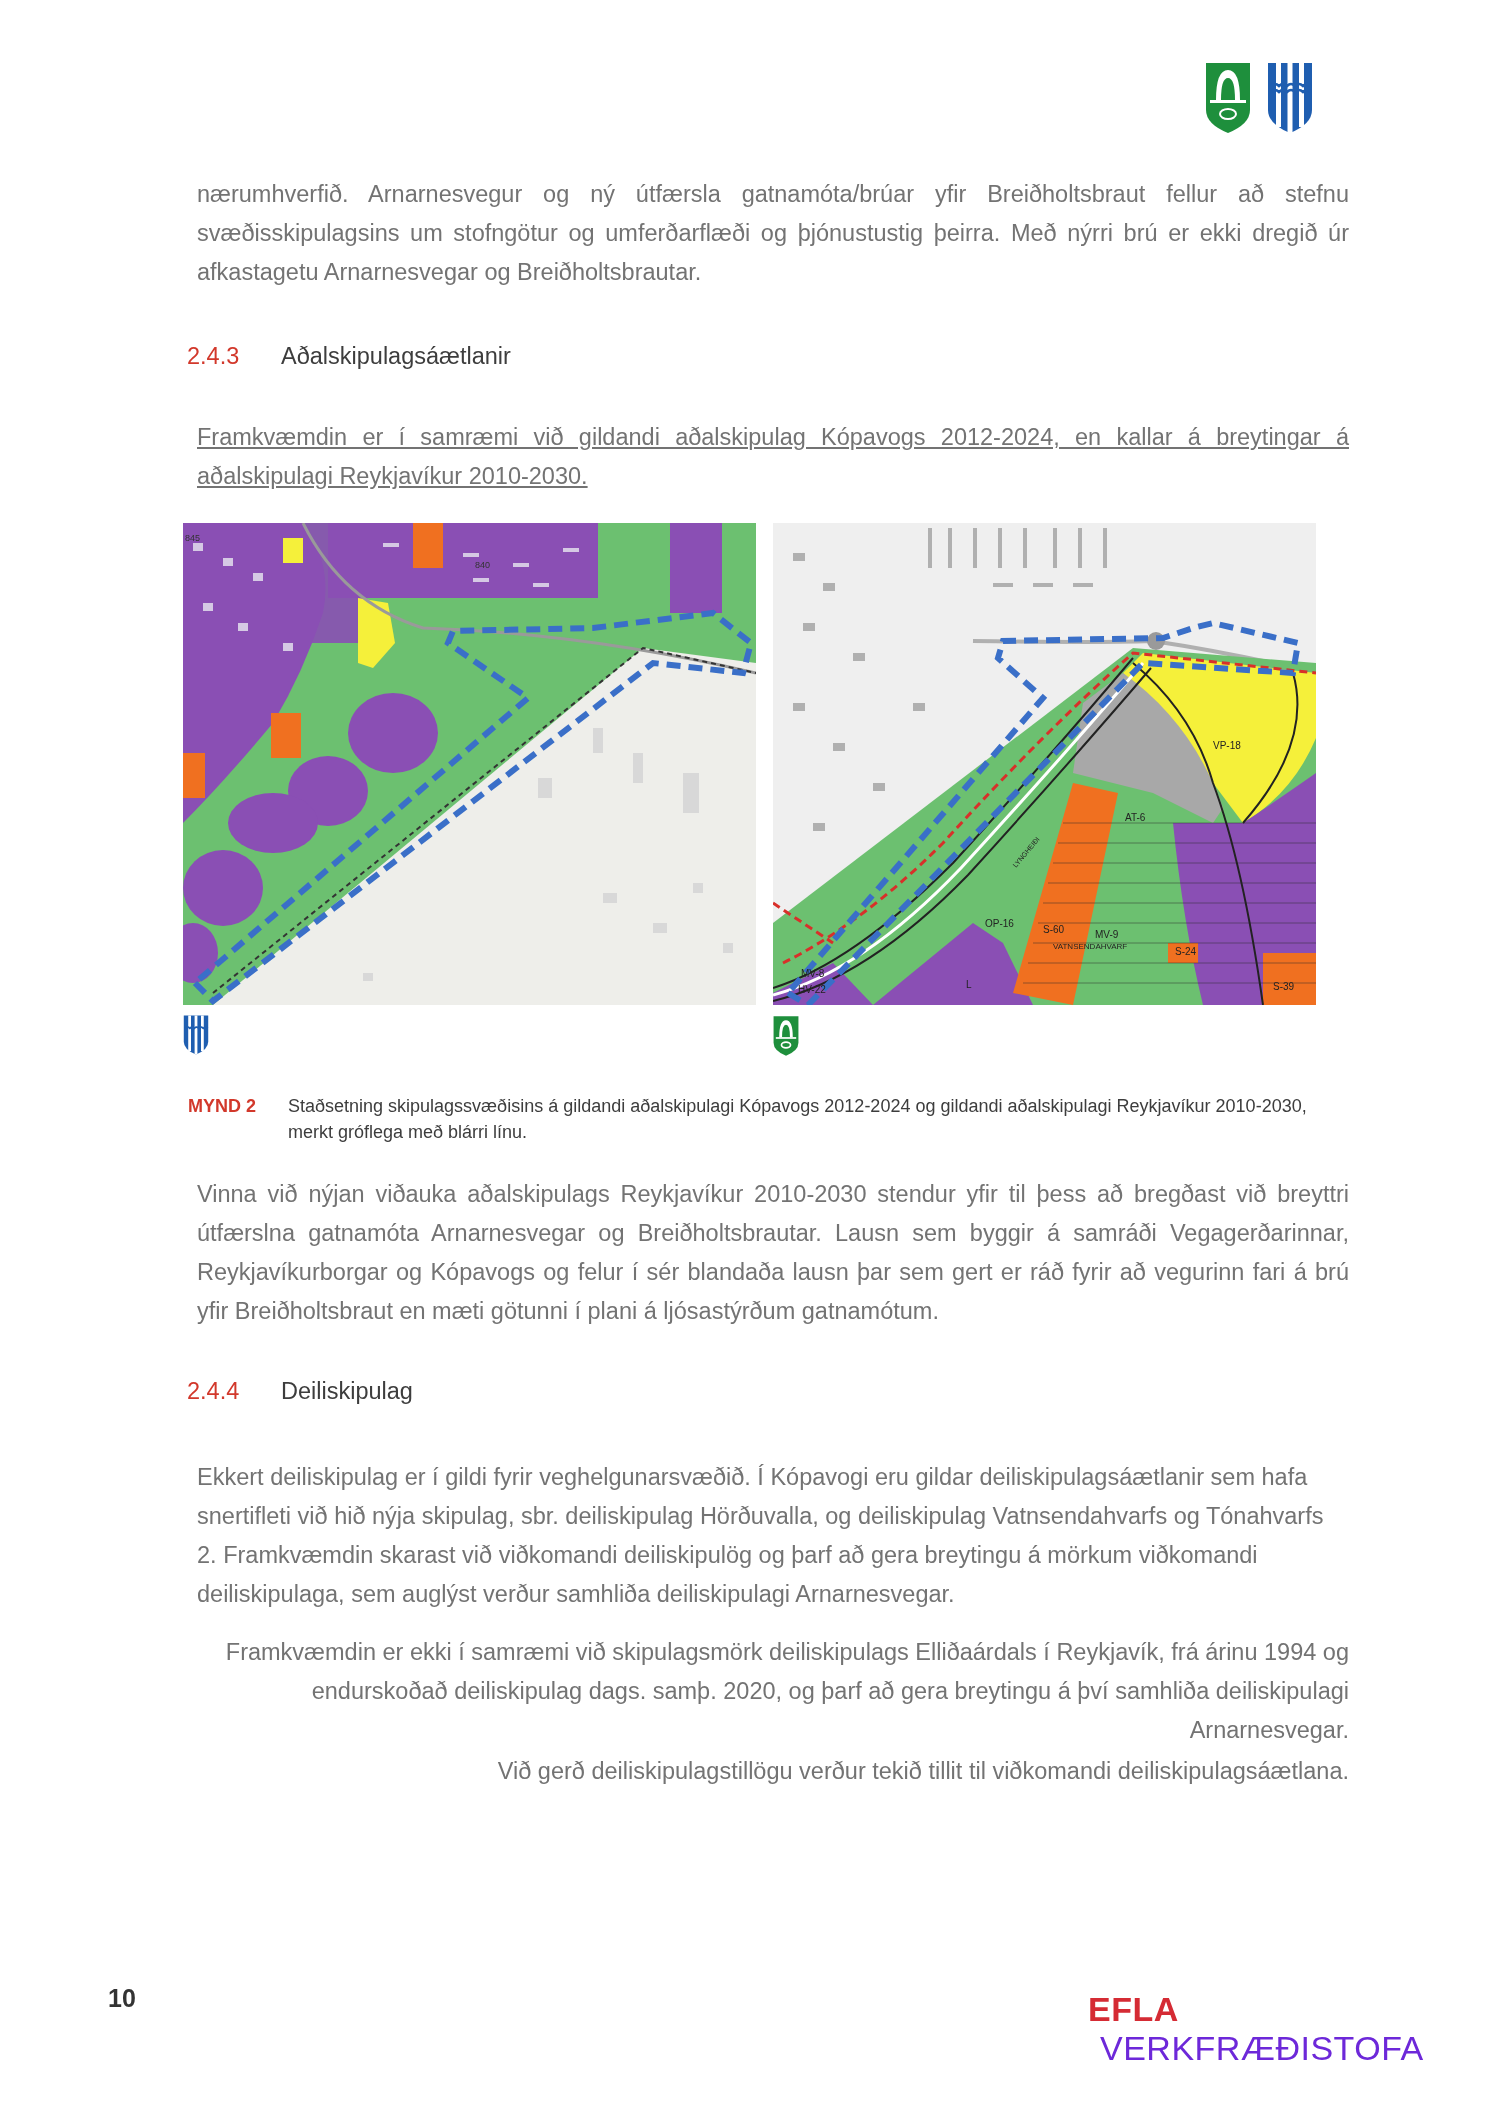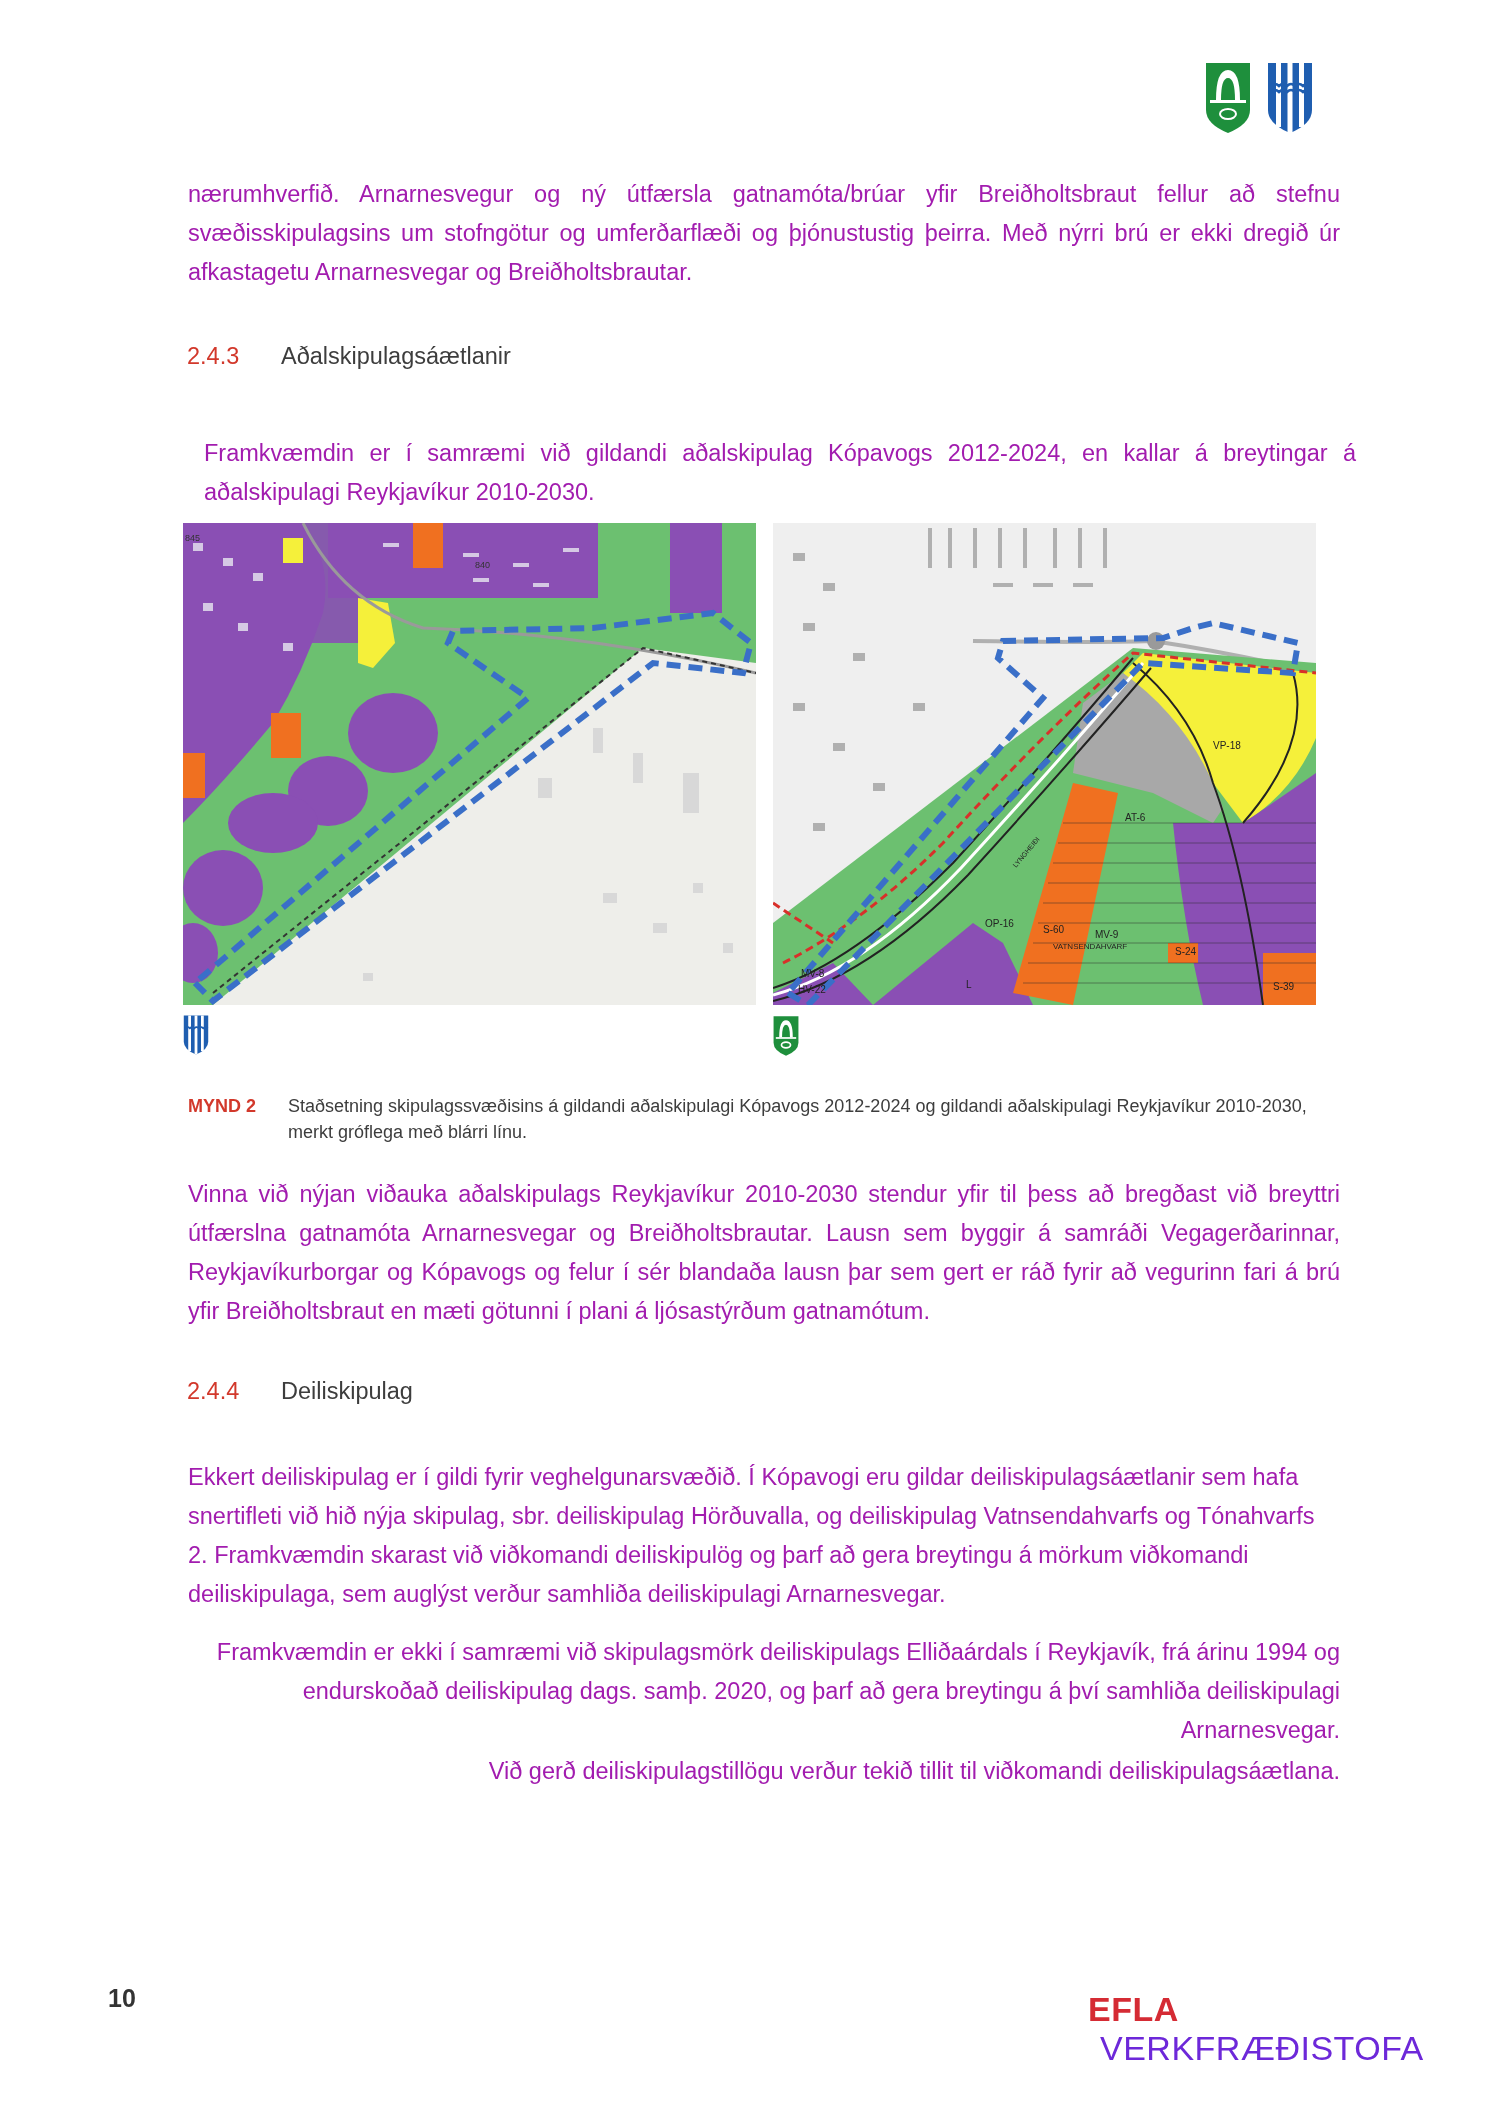--- a/index.html
+++ b/index.html
@@ -1,19 +1,19 @@
 <!DOCTYPE html>
 <html><head>
 <meta charset="utf-8">
 <style>
   html, body { margin: 0; padding: 0; background: #ffffff; }
   body { width: 1501px; height: 2122px; position: relative; overflow: hidden;
          font-family: "Liberation Sans", "DejaVu Sans", sans-serif; color: #404040; }
   .abs { position: absolute; }
-  .para { position: absolute; left: 188px; width: 1152px; font-size: 23.5px; line-height: 39px; color: #a21caf; text-align: justify; }
+  .para { position: absolute; left: 197px; width: 1152px; font-size: 23.5px; line-height: 39px; color: #737373; text-align: justify; }
   .para.left { text-align: right; }
   .heading { position: absolute; left: 180px; font-size: 23.5px; color: #3d3d3d; }
   .heading .num { color: #d2382b; display: inline-block; width: 94px; margin-left: 7px; }
   .caption { position: absolute; left: 180px; width: 1160px; font-size: 18px; line-height: 26px; color: #3d3d3d; }
   .caption .lbl { position: absolute; left: 8px; top: 0; color: #d2382b; font-weight: bold; text-align: center; }
   .caption .txt { position: absolute; left: 108px; top: 0; width: 1050px; }
   .map { position: absolute; overflow: hidden; }
   .pageno { position: absolute; left: 108px; top: 1984px; font-size: 25px; font-weight: bold; color: #333; }
   .efla { position: absolute; left: 1088px; top: 1990px; font-size: 34px; letter-spacing: 0.5px; }
   .efla .brand { color: #d52b34; font-weight: bold; }
@@ -38,21 +38,21 @@
     <path d="M4 30 q4 -4 8 0 q4 -4 8 0 q4 -4 8 0 q4 -4 8 0 q4 -4 8 0" stroke="#1f5eb0" stroke-width="2.5" fill="none"></path>
   </svg>
 </div>
 
 <p class="para" style="top:175px; margin:0;">nærumhverfið. Arnarnesvegur og ný útfærsla gatnamóta/brúar yfir Breiðholtsbraut fellur að stefnu svæðisskipulagsins um stofngötur og umferðarflæði og þjónustustig þeirra. Með nýrri brú er ekki dregið úr afkastagetu Arnarnesvegar og Breiðholtsbrautar.</p>
 
 <div class="heading" style="top:343px;">
   <span class="num">2.4.3</span><span>Aðalskipulagsáætlanir</span>
 </div>
 
-<p class="para" style="top:418px; margin:16px;">Framkvæmdin er í samræmi við gildandi aðalskipulag Kópavogs 2012-2024, en kallar á breytingar á aðalskipulagi Reykjavíkur 2010-2030.</p>
+<p class="para" style="top:418px; margin:0;text-decoration:underline;">Framkvæmdin er í samræmi við gildandi aðalskipulag Kópavogs 2012-2024, en kallar á breytingar á aðalskipulagi Reykjavíkur 2010-2030.</p>
 
 <div class="map" style="left:183px; top:523px; width:573px; height:482px; background:#5eead4;">
   <svg width="573" height="482" viewBox="0 0 573 482">
     <rect width="573" height="482" fill="#6cc070"></rect>
 
     <polygon points="573,140 460,125 30,482 573,482" fill="#eeeeea"></polygon>
 
     <path d="M0 0 H120 Q150 40 140 90 Q120 150 90 200 Q40 260 0 300 Z" fill="#8a4fb4"></path>
     <rect x="0" y="0" width="180" height="120" fill="#8a4fb4" opacity="0.9"></rect>
 

